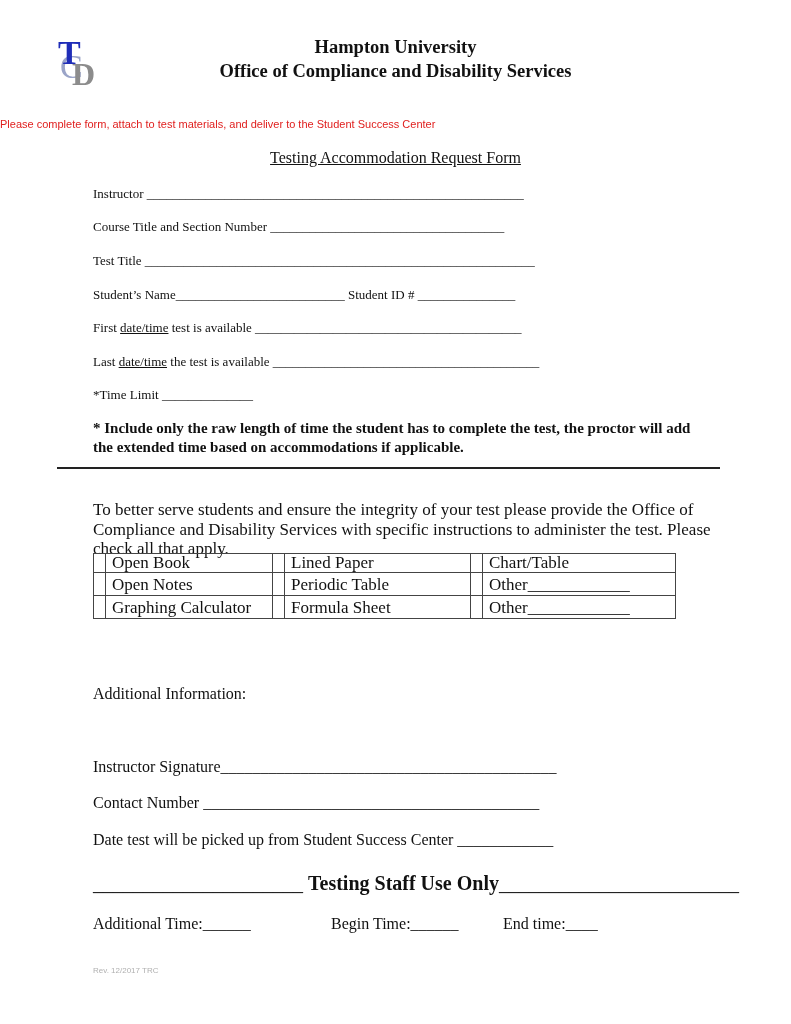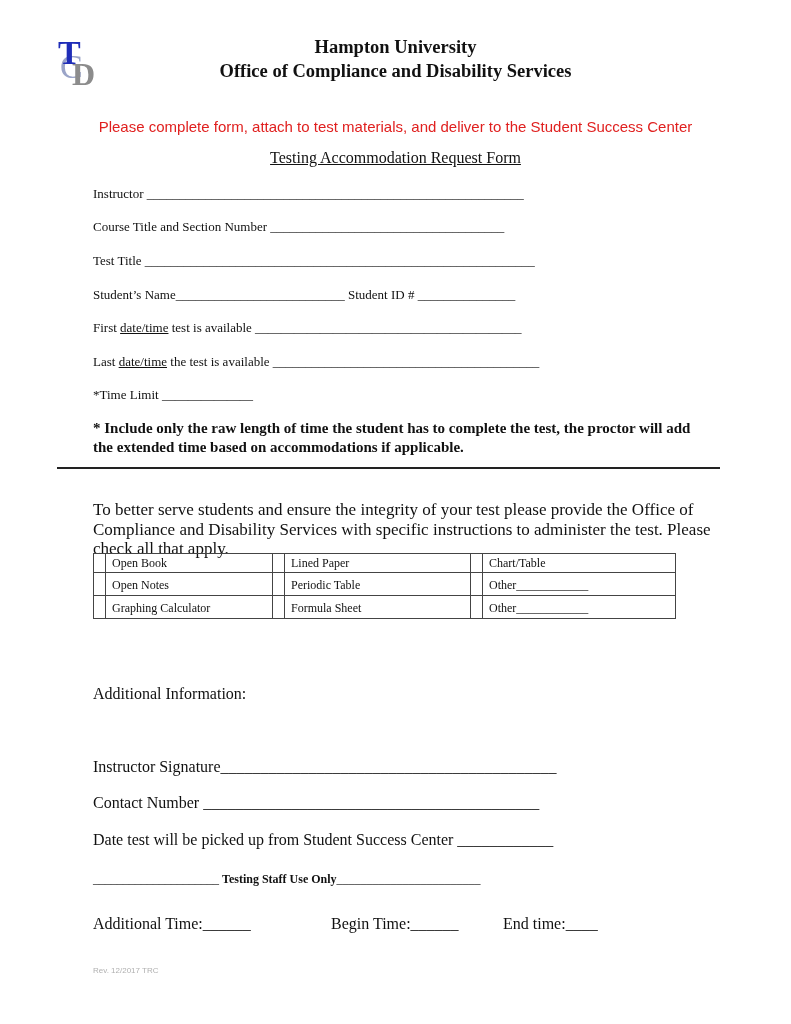--- a/index.html
+++ b/index.html
@@ -6,41 +6,41 @@
   body { width: 791px; height: 1024px; position: relative; overflow: hidden; font-family: "Liberation Serif", serif; color: #111; }
   .abs { position: absolute; white-space: nowrap; }
 
   
   .logo { position: absolute; left: 56px; top: 36px; width: 44px; height: 56px; }
   .logo .t { position: absolute; left: 2px; top: 0; font-family: "Liberation Serif", serif; font-weight: bold; font-size: 34px; color: #1f2db8; line-height: 1; }
   .logo .c { position: absolute; left: 4px; top: 14px; font-family: "Liberation Serif", serif; font-size: 34px; color: #9aa4c8; line-height: 1; }
   .logo .d { position: absolute; left: 16px; top: 22px; font-family: "Liberation Serif", serif; font-weight: bold; font-size: 32px; color: #8c8c8c; line-height: 1; }
 
   .h1 { left: 0; width: 791px; text-align: center; font-weight: bold; font-size: 18.5px; }
-  .notice { left: 0; width: 791px; text-align: center; font-family: "Liberation Sans", sans-serif; font-size: 15px; color: #e0201f; top: 118px; }
+  .notice { left: 0; width: 791px; text-align: left; font-family: "Liberation Sans", sans-serif; font-size: 11px; color: #e0201f; top: 118px; }
   .form-title { left: 0; width: 791px; text-align: center; font-size: 16px; top: 149px; }
   .form-title span { text-decoration: underline; }
 
   .field { left: 93px; font-size: 13px; }
   .u { text-decoration: underline; }
 
   .bold-note { left: 93px; font-size: 15px; font-weight: bold; line-height: 19px; top: 419px; width: 620px; white-space: normal; }
   .rule { position: absolute; left: 57px; top: 467px; width: 663px; height: 2px; background: #222; }
   .intro { left: 93px; top: 500px; width: 620px; font-size: 17px; line-height: 19.5px; white-space: normal; }
 
-  table.opts { position: absolute; left: 93px; top: 553px; border-collapse: collapse; font-size: 12px; }
+  table.opts { position: absolute; left: 93px; top: 553px; border-collapse: collapse; font-size: 17px; }
   table.opts td { border: 1px solid #444; padding: 0 0 0 6px; height: 22px; line-height: 20px; vertical-align: bottom; }
   table.opts td.cb { width: 11px; padding: 0; }
   table.opts td.lbl1 { width: 160px; }
   table.opts td.lbl2 { width: 179px; }
   table.opts td.lbl3 { width: 186px; }
   table.opts tr:first-child td { height: 18px; line-height: 18px; }
 
   .big { left: 93px; font-size: 16px; }
-  .staff { left: 93px; top: 872px; font-size: 12px; text-align: right; }
+  .staff { left: 93px; top: 872px; font-size: 20px; text-align: right; }
   .staff b { font-weight: bold; }
   .footer { left: 93px; top: 966px; font-family: "Liberation Sans", sans-serif; font-size: 8px; color: #b0b0b0; }
 </style>
 </head>
 <body>
 
 <div class="logo">
   <span class="c">C</span>
   <span class="t">T</span>
   <span class="d">D</span>

